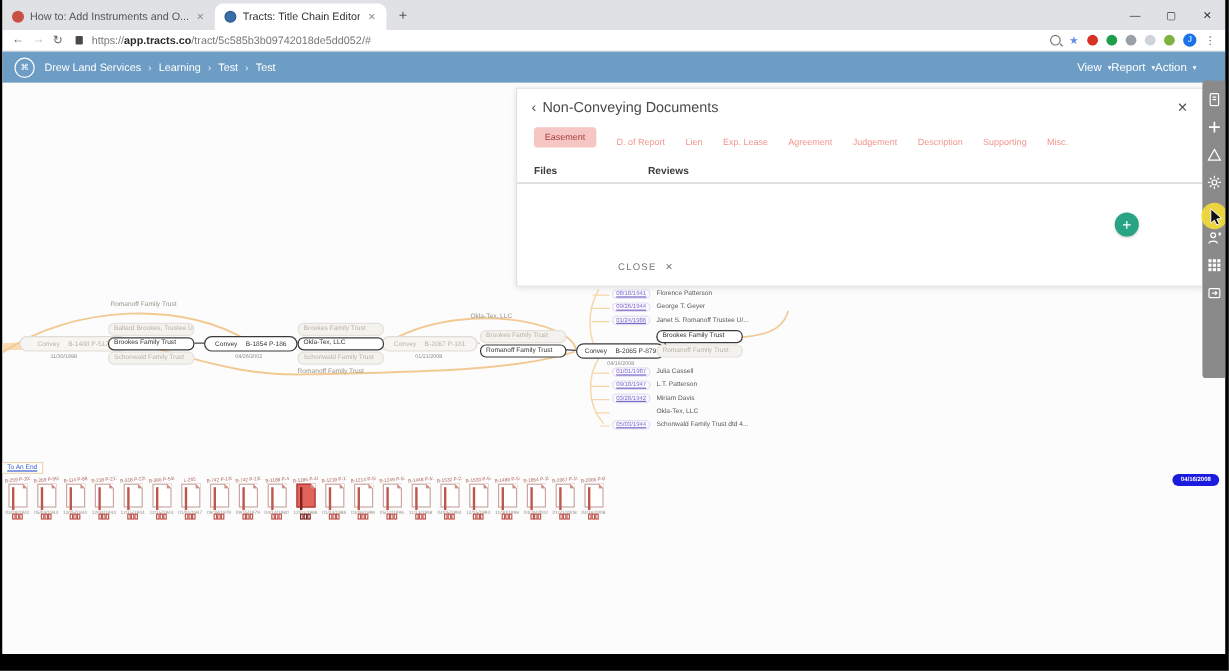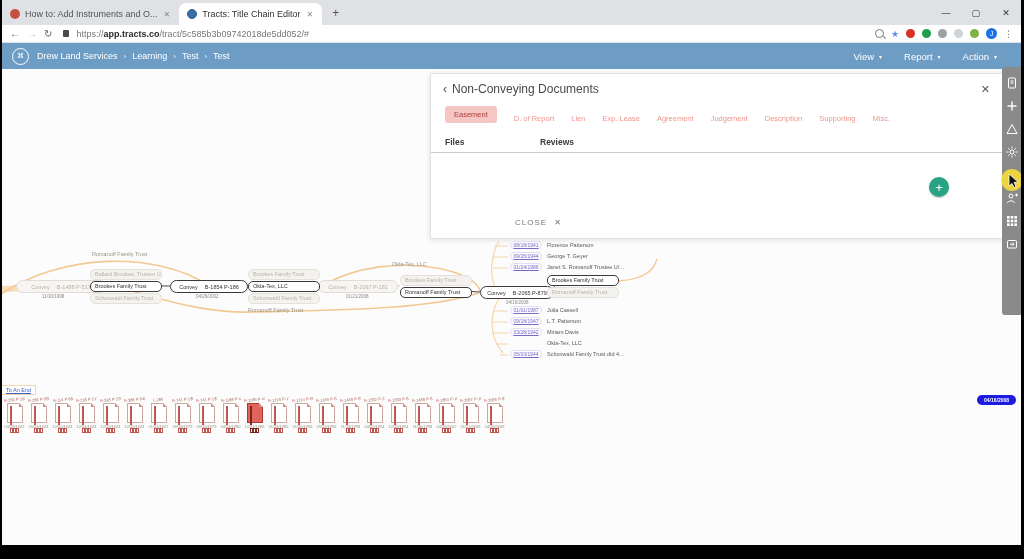--- a/index.html
+++ b/index.html
@@ -28,21 +28,21 @@
   .star{color:#5f8fe8;font-size:9px}
   .mag{width:7px;height:7px;border:1px solid #777;border-radius:50%;position:relative}
   .mag:after{content:"";position:absolute;width:3px;height:1px;background:#777;transform:rotate(45deg);right:-3px;bottom:-1px}
   .avatar{width:11px;height:11px;border-radius:50%;background:#1a73e8;color:#fff;font-size:7px;display:flex;align-items:center;justify-content:center}
   .kebab{color:#5f6368;font-size:9px}
   
   .appnav{height:26px;background:#6d9dc5;display:flex;align-items:center;color:#fff;padding:0 10px}
   .logo{width:15px;height:15px;border:1.5px solid #fff;border-radius:50%;margin-right:8px;display:flex;align-items:center;justify-content:center;font-size:7px;color:#fff}
   .crumb{font-size:9px;display:flex;gap:6px;align-items:center}
   .crumb .sep{opacity:.85;font-size:8px}
-  .navmenus{margin-left:auto;display:flex;gap:22px;font-size:9.5px;margin-right:14px}
+  .navmenus{margin-left:auto;display:flex;font-size:9.5px;margin-right:14px}
   .navmenus .mi{display:flex;gap:5px;align-items:center}
   .caret{font-size:6px}
   
   .content{position:relative;height:502px;background:#fcfcfc}
   
   .modal{position:absolute;left:428px;top:4px;width:571px;height:164px;background:#fff;border:1px solid #e3e3e3;box-shadow:0 1px 5px rgba(0,0,0,.12)}
   .m-head{display:flex;align-items:center;padding:8px 12px 4px 12px;font-size:12px;color:#4a4a4a}
   .m-back{margin-right:5px;font-size:12px;color:#4a4a4a}
   .m-close{margin-left:auto;color:#555;font-size:11px}
   .m-tabs{display:flex;gap:17px;padding:6px 14px;align-items:flex-end}

